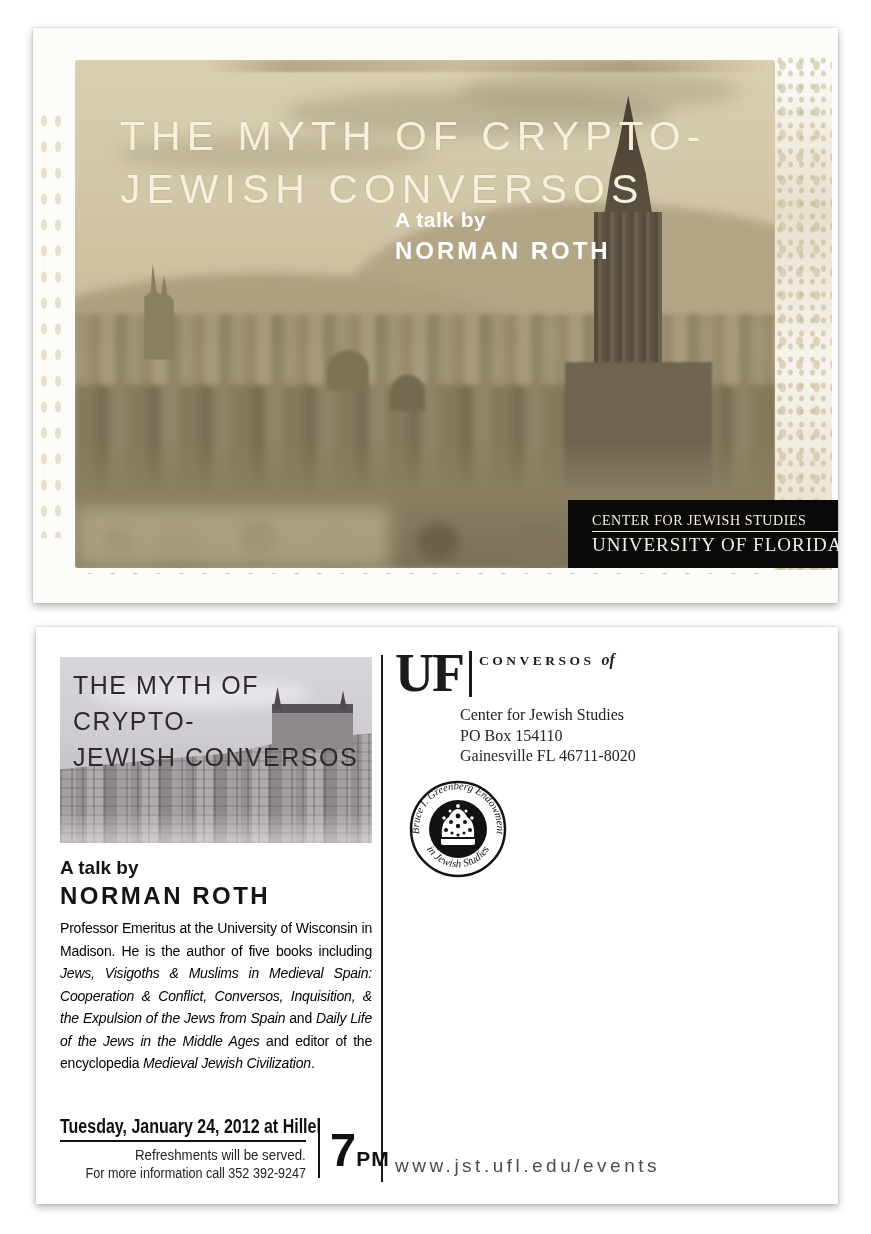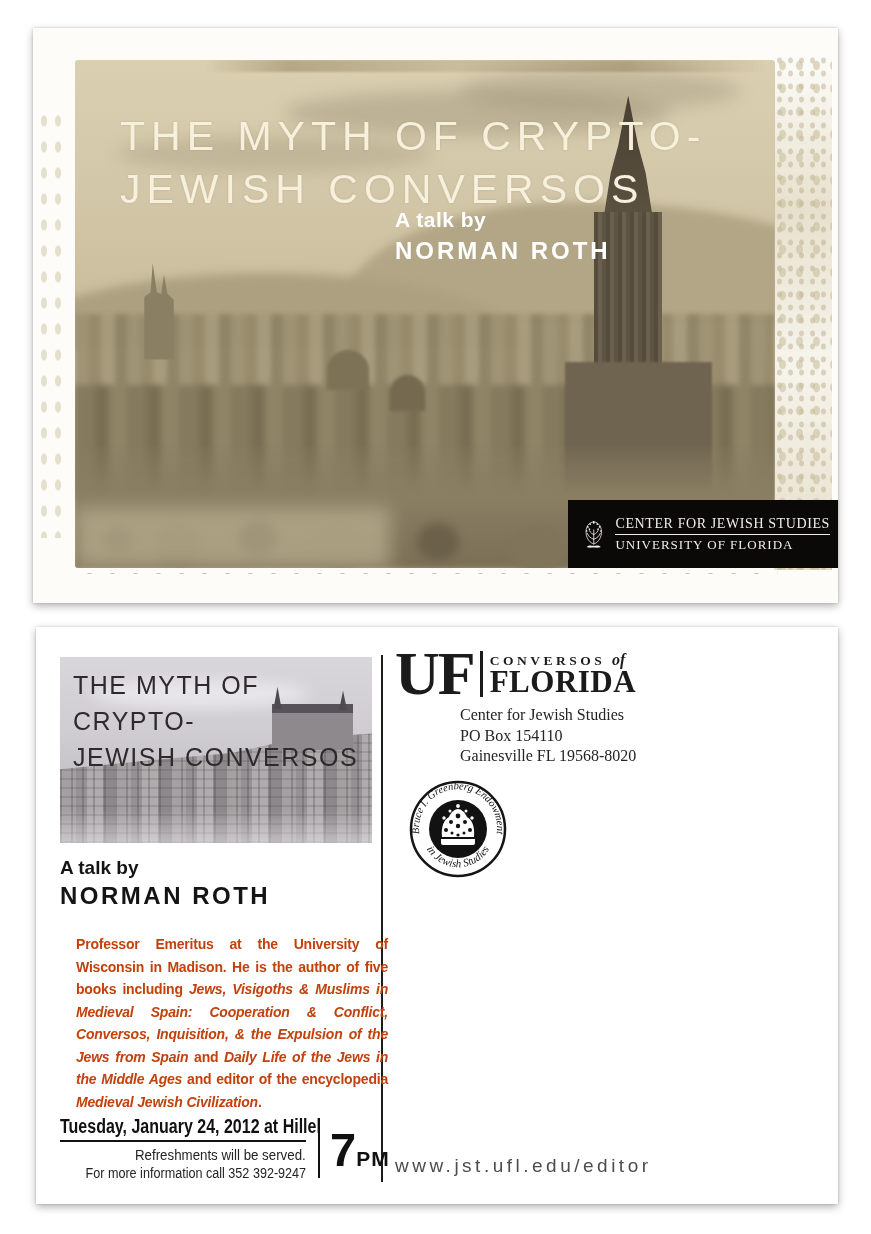--- a/index.html
+++ b/index.html
@@ -53,58 +53,58 @@
     background-image:radial-gradient(rgba(193,179,140,.5) 2.5px,transparent 3.5px);background-size:14px 26px;}
   .edge-band-bottom{position:absolute;left:45px;bottom:24px;width:700px;height:9px;
     background-image:radial-gradient(rgba(150,135,100,.5) 1.5px,transparent 2.5px);background-size:23px 7px;}
   .front-title{position:absolute;left:45px;top:50px;font-size:41px;letter-spacing:6px;line-height:53px;color:#f7f0dd;text-shadow:0 0 2px rgba(120,105,70,.25);}
   .front-byline{position:absolute;left:320px;top:148px;color:#ffffff;}
   .byline1{font-size:21px;font-weight:bold;letter-spacing:.5px;}
   .byline2{font-size:24px;font-weight:bold;letter-spacing:3px;margin-top:5px;}
   .logo-bar{position:absolute;right:0;top:472px;width:270px;height:68px;background:#0b0908;
     display:flex;align-items:center;gap:10px;padding:0 8px 0 14px;box-sizing:border-box;}
   .logo-text .l1{font-family:"Liberation Serif",serif;font-size:14px;letter-spacing:.6px;color:#f1eee8;border-bottom:1px solid #f1eee8;padding-bottom:2px;white-space:nowrap;}
-  .logo-text .l2{font-family:"Liberation Serif",serif;font-size:13px;letter-spacing:1px;color:#f1eee8;padding-top:2px;white-space:nowrap;}
+  .logo-text .l2{font-family:"Liberation Serif",serif;font-size:19px;letter-spacing:1px;color:#f1eee8;padding-top:2px;white-space:nowrap;}
   
   .back{left:36px;top:627px;width:802px;height:577px;background:#ffffff;}
   .vdivider{position:absolute;left:345px;top:28px;width:2px;height:527px;background:#1c1c1c;}
   .back-photo{position:absolute;left:24px;top:30px;width:312px;height:186px;overflow:hidden;
     background:linear-gradient(180deg,#d9d6db 0%,#cfccd2 40%,#c7c4ca 60%);}
   .b-cloud{position:absolute;left:10%;top:12%;width:70%;height:16%;background:rgba(255,255,255,.45);border-radius:50%;filter:blur(7px);}
   .b-city{position:absolute;left:0;bottom:0;width:100%;height:62%;filter:blur(.6px);
     background:
       repeating-linear-gradient(90deg,rgba(60,56,60,.25) 0 2px,transparent 2px 11px),
       repeating-linear-gradient(0deg,rgba(70,66,70,.18) 0 2px,transparent 2px 9px),
       repeating-linear-gradient(90deg,#a5a0a2 0 16px,#969194 16px 27px,#b0abad 27px 43px,#8d888b 43px 55px);
     clip-path:polygon(0 36%,30% 28%,55% 22%,75% 10%,100% 5%,100% 100%,0 100%);}
   .b-alcazar{position:absolute;right:6%;top:27%;width:26%;height:23%;background:#8e898d;}
   .b-roof{position:absolute;right:6%;top:25%;width:26%;height:5%;background:#57525a;}
   .b-spire1{position:absolute;right:29%;top:16%;width:8px;height:22px;background:#4d494f;clip-path:polygon(50% 0,100% 100%,0 100%);}
   .b-spire2{position:absolute;right:8%;top:18%;width:8px;height:20px;background:#4d494f;clip-path:polygon(50% 0,100% 100%,0 100%);}
   .b-haze{position:absolute;bottom:0;width:100%;height:18%;background:linear-gradient(rgba(255,255,255,0),rgba(235,233,236,.55));}
   .back-title{position:absolute;left:13px;top:10px;font-size:25px;letter-spacing:1.5px;line-height:36px;color:#2e2a2b;}
   .talkby{position:absolute;left:24px;top:230px;font-size:19px;font-weight:bold;color:#141414;}
   .speaker{position:absolute;left:24px;top:255px;font-size:24px;font-weight:bold;letter-spacing:2.5px;color:#141414;}
-  .bio{position:absolute;left:24px;top:290px;width:312px;margin:16px;font-size:14px;font-weight:bold;
-    letter-spacing:-0.2px;line-height:22.5px;text-align:justify;color:#c2410c;}
+  .bio{position:absolute;left:24px;top:290px;width:312px;margin:0;font-size:14px;font-weight:normal;
+    letter-spacing:-0.2px;line-height:22.5px;text-align:justify;color:#000000;}
   .bio em{font-style:italic;}
   .date-block{position:absolute;left:24px;top:488px;width:246px;text-align:right;}
   .date{display:inline-block;font-size:20px;font-weight:bold;white-space:nowrap;color:#111;
     transform:scaleX(.80);transform-origin:left center;text-align:left;width:100%;}
   .rule{height:2px;background:#111;margin-top:2px;}
   .refresh{display:inline-block;font-size:14px;margin-top:5px;color:#232323;white-space:nowrap;
     transform:scaleX(.95);transform-origin:right center;}
   .info{display:inline-block;font-size:14px;margin-top:1px;color:#232323;white-space:nowrap;
     transform:scaleX(.90);transform-origin:right center;}
   .tick{position:absolute;left:282px;top:491px;width:2px;height:60px;background:#111;}
   .time{position:absolute;left:294px;top:499px;display:flex;align-items:baseline;color:#111;}
   .t7{font-size:47px;font-weight:bold;line-height:1;}
   .tpm{font-size:21px;font-weight:bold;letter-spacing:1px;}
   .uf-logo{position:absolute;left:359px;top:24px;display:flex;align-items:flex-start;color:#1b1b1b;}
-  .uf{font-family:"Liberation Serif",serif;font-weight:bold;font-size:62px;line-height:44px;letter-spacing:-2px;}
+  .uf{font-family:"Liberation Serif",serif;font-weight:bold;font-size:54px;line-height:44px;letter-spacing:-2px;}
   .ufbar{width:3px;height:46px;background:#1b1b1b;margin:0 7px 0 6px;}
   .stack{display:flex;flex-direction:column;padding-top:2px;}
   .univ{font-family:"Liberation Serif",serif;font-size:13.5px;font-weight:bold;letter-spacing:3.5px;line-height:13px;white-space:nowrap;}
   .univ em{font-size:16px;letter-spacing:0;font-style:italic;}
   .fla{font-family:"Liberation Serif",serif;font-size:31px;font-weight:bold;letter-spacing:.5px;line-height:30px;}
   .address{position:absolute;left:424px;top:78px;font-family:"Liberation Serif",serif;font-size:16px;line-height:20.5px;color:#242424;}
   .seal{position:absolute;left:372px;top:152px;width:100px;height:100px;}
   .website{position:absolute;left:359px;top:528px;font-size:19px;letter-spacing:3.5px;color:#4c4c4c;}
 </style>
 </head>
@@ -204,28 +204,27 @@
   <div class="time">
     <span class="t7">7</span>
     <span class="tpm">PM</span>
   </div>
 
   <div class="uf-logo">
     <span class="uf">UF</span>
     <span class="ufbar"></span>
     <span class="stack">
       <span class="univ"><span>CONVERSOS</span> <em>of</em></span>
-      <span class="fla">FLORIDA</span>
     </span>
   </div>
 
   <div class="address">
     <div>Center for Jewish Studies</div>
     <div>PO Box 154110</div>
-    <div>Gainesville FL 19568-8020</div>
+    <div>Gainesville FL 46711-8020</div>
   </div>
 
   <svg class="seal" viewBox="0 0 100 100">
     <defs>
       <path id="arcT" d="M 12 58 A 39 39 0 1 1 88 58"></path>
       <path id="arcB" d="M 16 64 A 36 36 0 0 0 84 64"></path>
     </defs>
     <circle cx="50" cy="50" r="47" fill="#ffffff" stroke="#151515" stroke-width="2.5"></circle>
     <circle cx="50" cy="50" r="29" fill="#121212"></circle>
     <g>
@@ -247,14 +246,14 @@
       <circle cx="50" cy="27" r="1.9" fill="#ffffff"></circle>
     </g>
     <text font-size="10.5" font-family="Liberation Serif, serif" font-style="italic" fill="#151515" text-anchor="middle">
       <textPath href="#arcT" startOffset="50%">Bruce I. Greenberg Endowment</textPath>
     </text>
     <text font-size="11" font-family="Liberation Serif, serif" font-style="italic" fill="#151515" text-anchor="middle">
       <textPath href="#arcB" startOffset="50%">in Jewish Studies</textPath>
     </text>
   </svg>
 
-  <div class="website">www.jst.ufl.edu/editor</div>
+  <div class="website">www.jst.ufl.edu/events</div>
 </section>
 
 </body></html>

